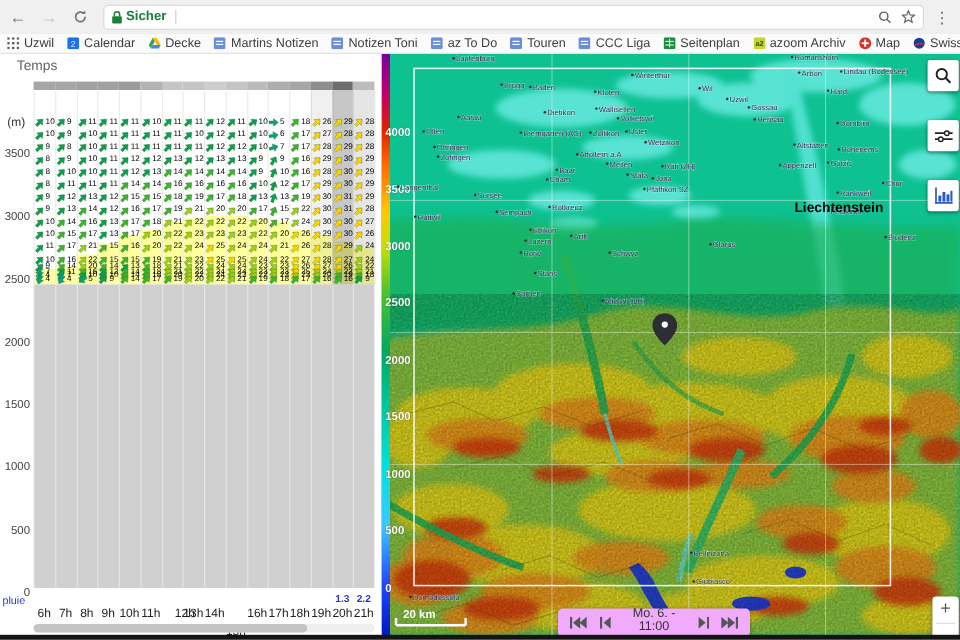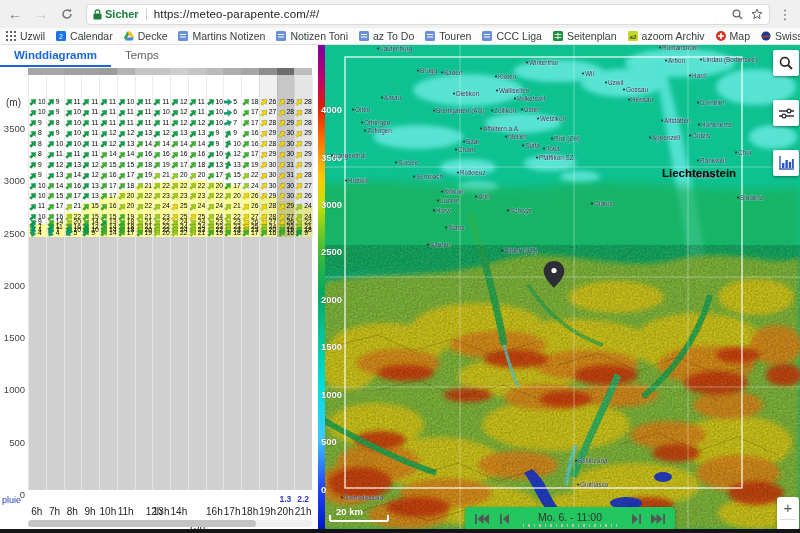--- a/index.html
+++ b/index.html
@@ -37,21 +37,21 @@
   .tl{position:absolute;font-size:10px;color:#222;text-align:center;}
   .rainv{position:absolute;font-size:8.5px;color:#2a36c8;text-align:center;font-weight:bold;}
   #pluie{position:absolute;left:2px;top:450px;font-size:9px;color:#2a36c8;}
   #munit{position:absolute;left:6px;top:52px;font-size:10px;color:#333;}
   #hscroll{position:absolute;left:28px;top:475px;width:284px;height:7px;background:#efefef;border-radius:4px;}
   #hthumb{position:absolute;left:0;top:0;width:228px;height:7px;background:#c4c4c4;border-radius:4px;}
   
   #map{position:absolute;left:318px;top:45px;width:482px;height:485px;background:#0ec191;overflow:hidden;}
   .mapbtn{position:absolute;left:455px;width:26px;height:26px;background:#fff;border-radius:2px;
           box-shadow:0 1px 3px rgba(0,0,0,.4);display:flex;align-items:center;justify-content:center;}
-  #timectl{position:absolute;left:147px;top:462px;width:210px;height:24px;background:#22c55e;border-radius:4px;
+  #timectl{position:absolute;left:147px;top:462px;width:160px;height:24px;background:#f0abfc;border-radius:4px;
            box-shadow:0 1px 3px rgba(0,0,0,.4);display:flex;align-items:center;padding:0 6px;box-sizing:border-box;}
   .tbtn{width:22px;height:18px;display:flex;align-items:center;justify-content:center;}
   #tlabel-wrap{flex:1;text-align:center;}
   #tlabel{font-size:10.5px;color:#333;line-height:11px;}
   #tdots{height:3px;width:86%;margin:1px auto 0 auto;
          background:repeating-linear-gradient(90deg,#bdbdbd 0 1.5px,transparent 1.5px 5.5px);}
   #zoomctl{position:absolute;left:459px;top:452px;width:22px;height:46px;background:#fff;border-radius:3px;
            box-shadow:0 1px 3px rgba(0,0,0,.4);display:flex;flex-direction:column;align-items:center;}
   #zoomctl .z{font-size:15px;color:#555;height:22px;line-height:22px;width:100%;text-align:center;}
   #zoomctl .zdiv{width:16px;height:1px;background:#ddd;}
@@ -76,21 +76,20 @@
     </div>
     <div id="urlbar">
       <span id="secure">
         <svg width="9" height="11" viewBox="0 0 9 11">
           <rect x="0.5" y="4.5" width="8" height="6" rx="1" fill="#188038"></rect>
           <path d="M2.3 4.5 V3 a2.2 2.2 0 0 1 4.4 0 V4.5" fill="none" stroke="#188038" stroke-width="1.3"></path>
         </svg>
         <span>Sicher</span>
       </span>
       <span id="urlsep"></span>
-      <span id="urltext">https://meteo-parapente.com/#/</span>
       <span class="right-icons">
         <svg width="11" height="11" viewBox="0 0 11 11">
           <circle cx="4.5" cy="4.5" r="3.4" fill="none" stroke="#5f6368" stroke-width="1.2"></circle>
           <line x1="7" y1="7" x2="10" y2="10" stroke="#5f6368" stroke-width="1.2"></line>
         </svg>
         <svg width="12" height="12" viewBox="0 0 12 12">
           <path d="M6 1 L7.4 4.4 L11 4.7 L8.3 7 L9.1 10.5 L6 8.6 L2.9 10.5 L3.7 7 L1 4.7 L4.6 4.4 Z" fill="none" stroke="#5f6368" stroke-width="1"></path>
         </svg>
       </span>
     </div>
@@ -196,21 +195,20 @@
             <path d="M1.5,6.8 Q5,4.2 8.8,6" stroke="#d93025" stroke-width="1.3" fill="none"></path>
           </svg>
           <span>Swisscom TV</span>
         </span>
       </span>
 
   </div>
 
   <div id="panel">
     <div id="tabs">
-      <div class="tab active">Winddiagramm</div>
       <div class="tab idle">Temps</div>
     </div>
     <div id="munit">(m)</div>
     <div id="windgrid">
         <div class="abs" style="left:28px;top:179.1px;width:17.75px;height:12.9px;background:#ffff9e"></div>
         <div class="abs" style="left:45.75px;top:177.0px;width:17.75px;height:15.0px;background:#ffff9e"></div>
         <div class="abs" style="left:63.5px;top:166.6px;width:17.75px;height:25.4px;background:#ffff9e"></div>
         <div class="abs" style="left:81.25px;top:158.2px;width:17.75px;height:33.8px;background:#ffff9e"></div>
         <div class="abs" style="left:99px;top:150.9px;width:17.75px;height:41.1px;background:#ffff9e"></div>
         <div class="abs" style="left:116.75px;top:145.7px;width:17.75px;height:46.3px;background:#ffff9e"></div>

